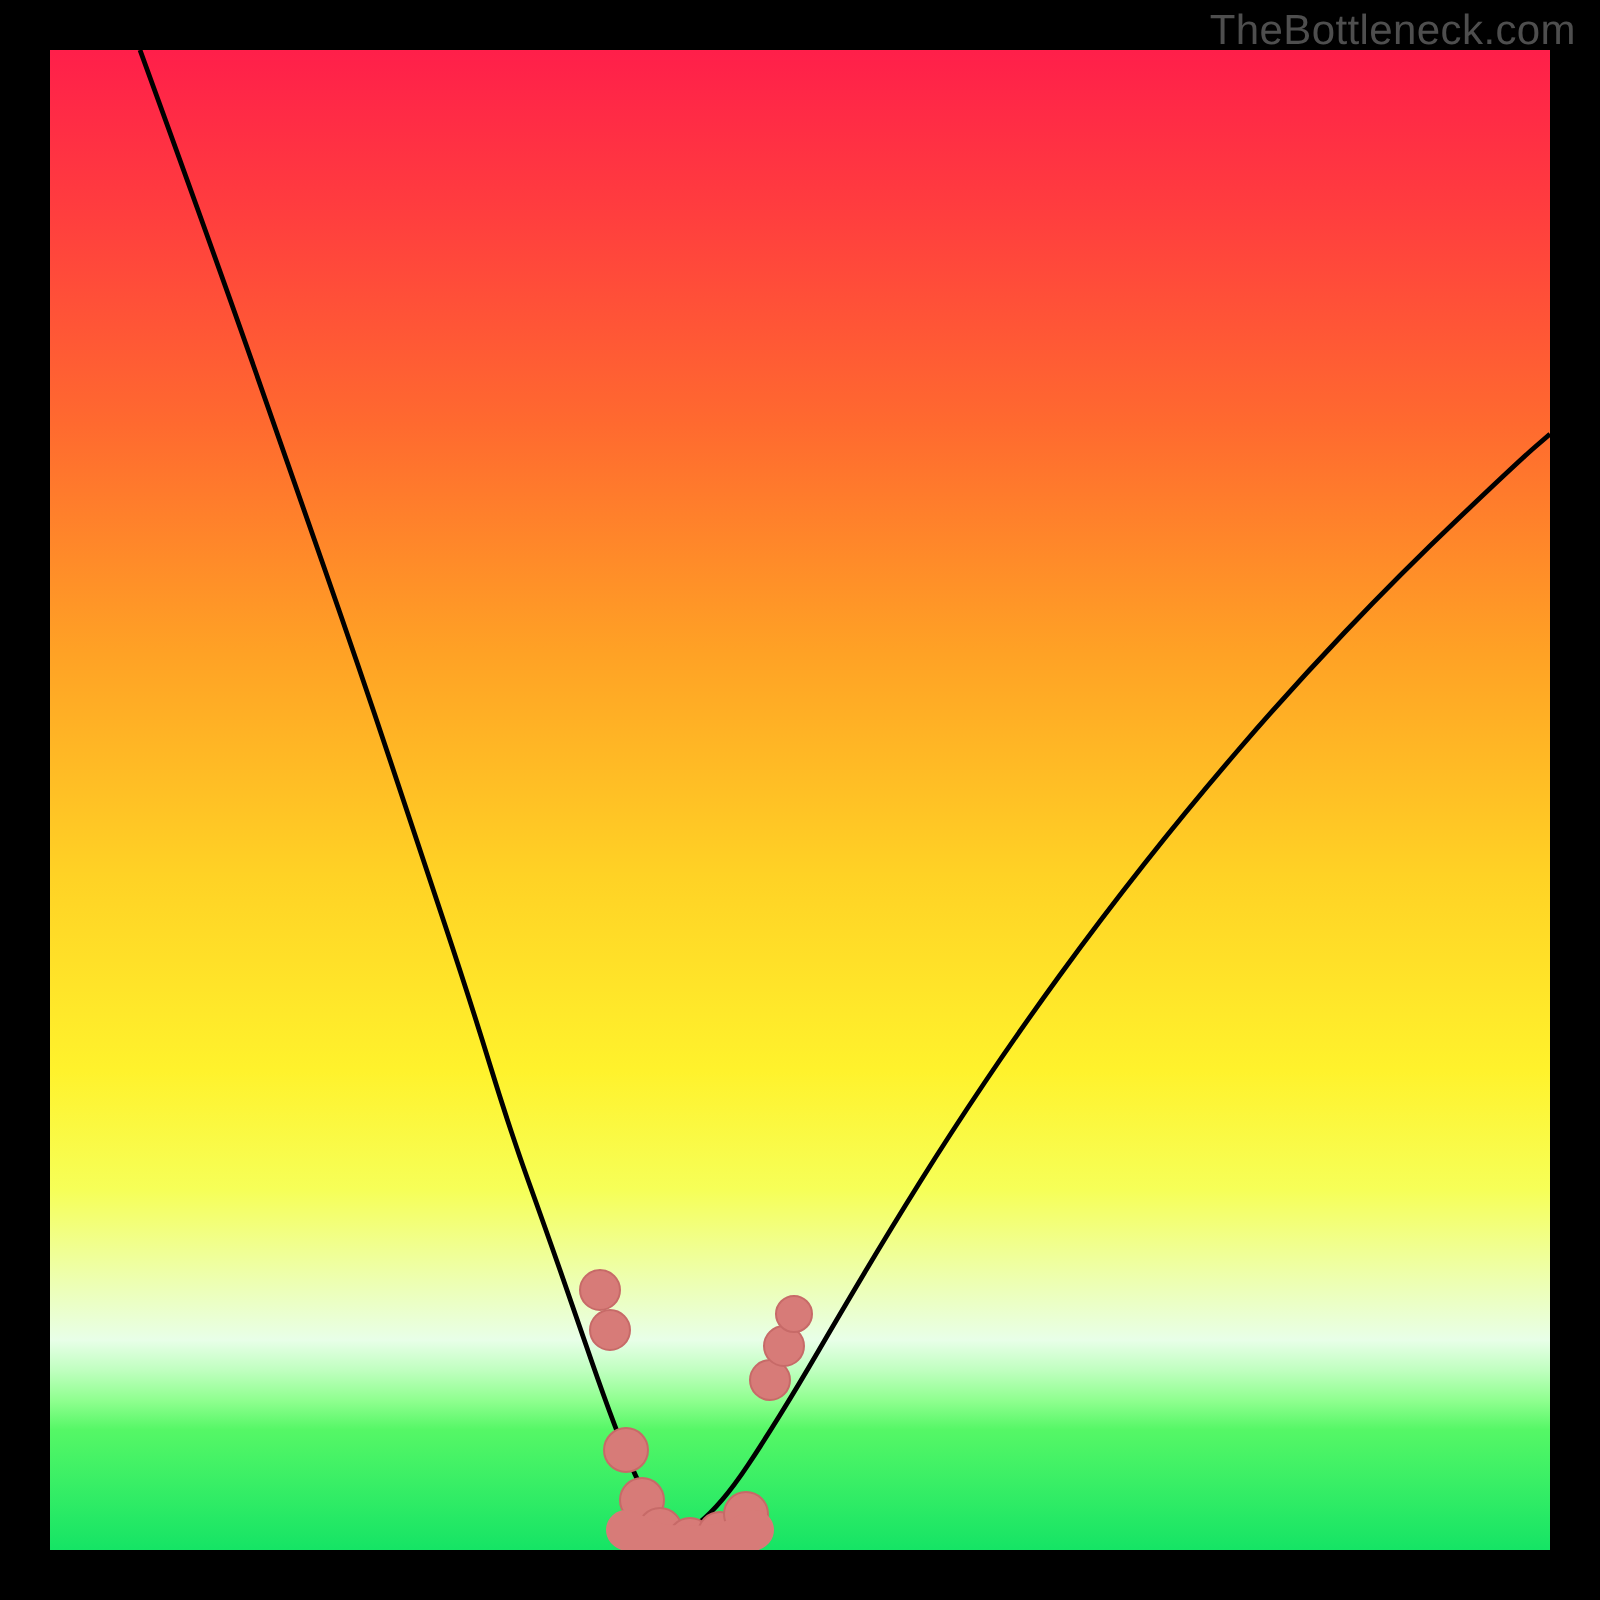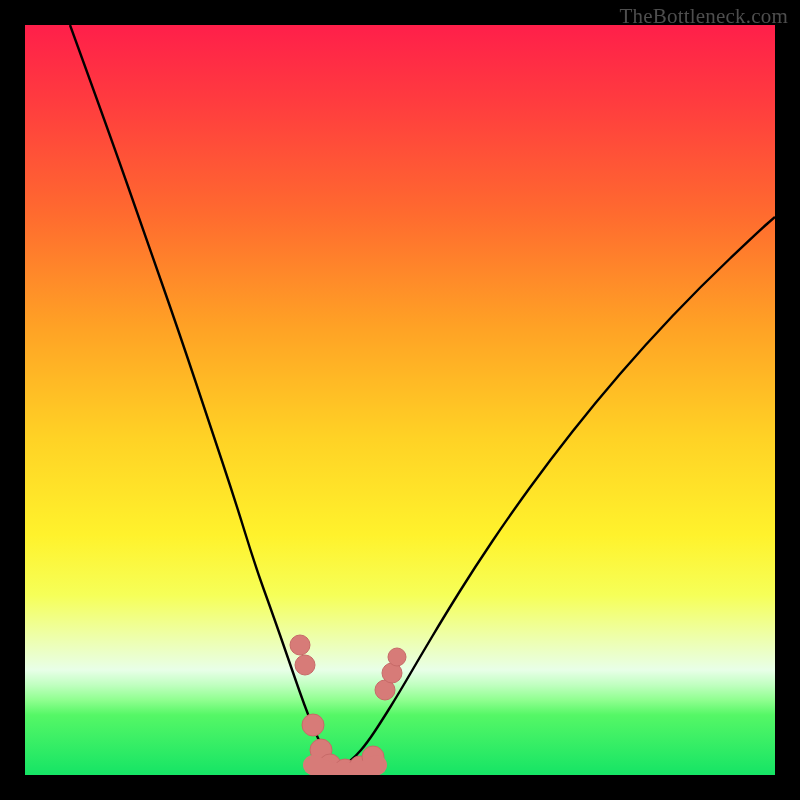--- a/index.html
+++ b/index.html
@@ -11,21 +11,20 @@
     overflow: hidden;
     font-family: Arial, Helvetica, sans-serif;
   }
   .frame {
     position: absolute;
     left: 0;
     top: 0;
     width: 800px;
     height: 608px;
     background: #000;
-    font-family: Liberation Serif, serif;
   }
   .plot-area {
     position: absolute;
     left: 25px;
     top: 25px;
     width: 750px;
     height: 750px;
     overflow: hidden;
   }
   .gradient-bg {

